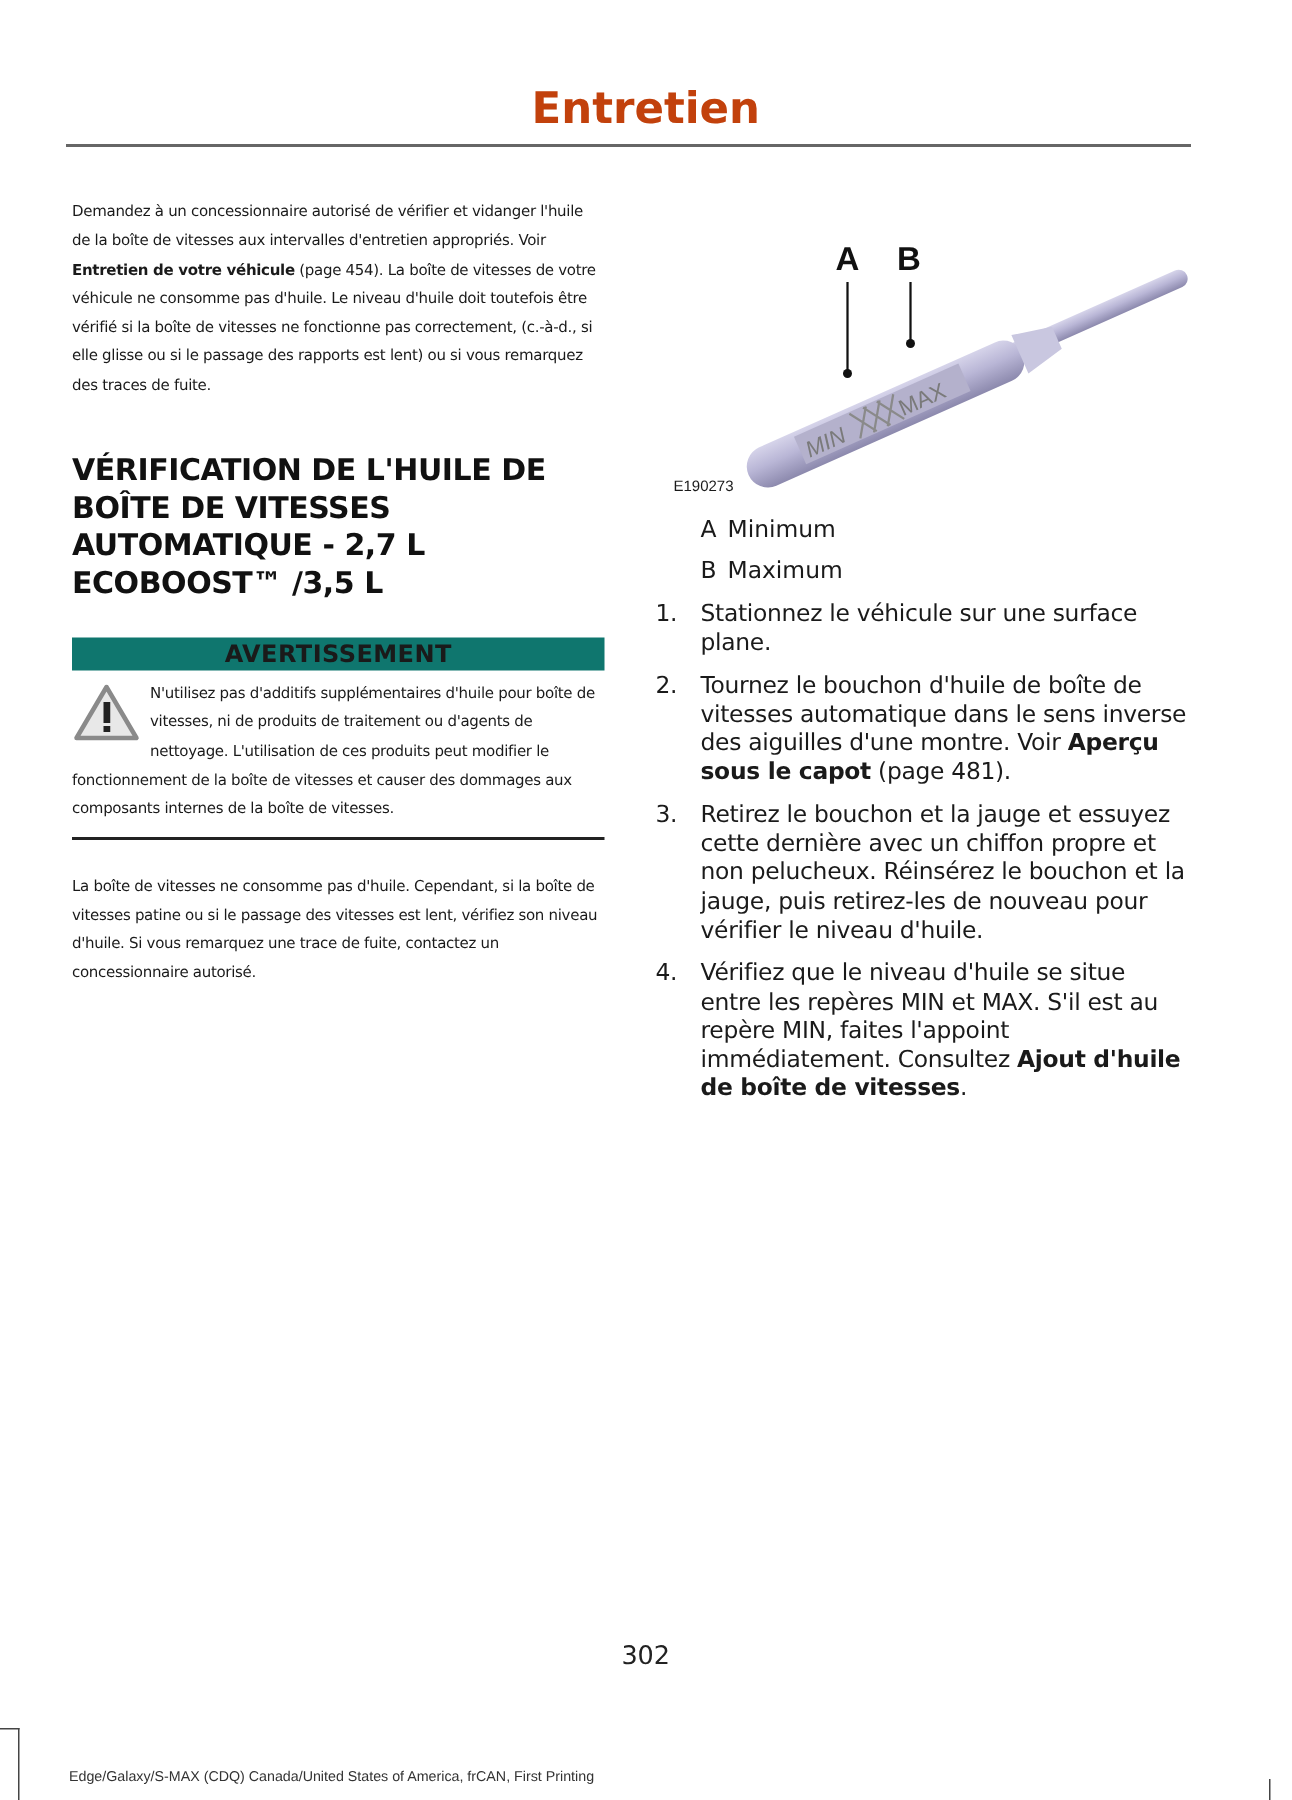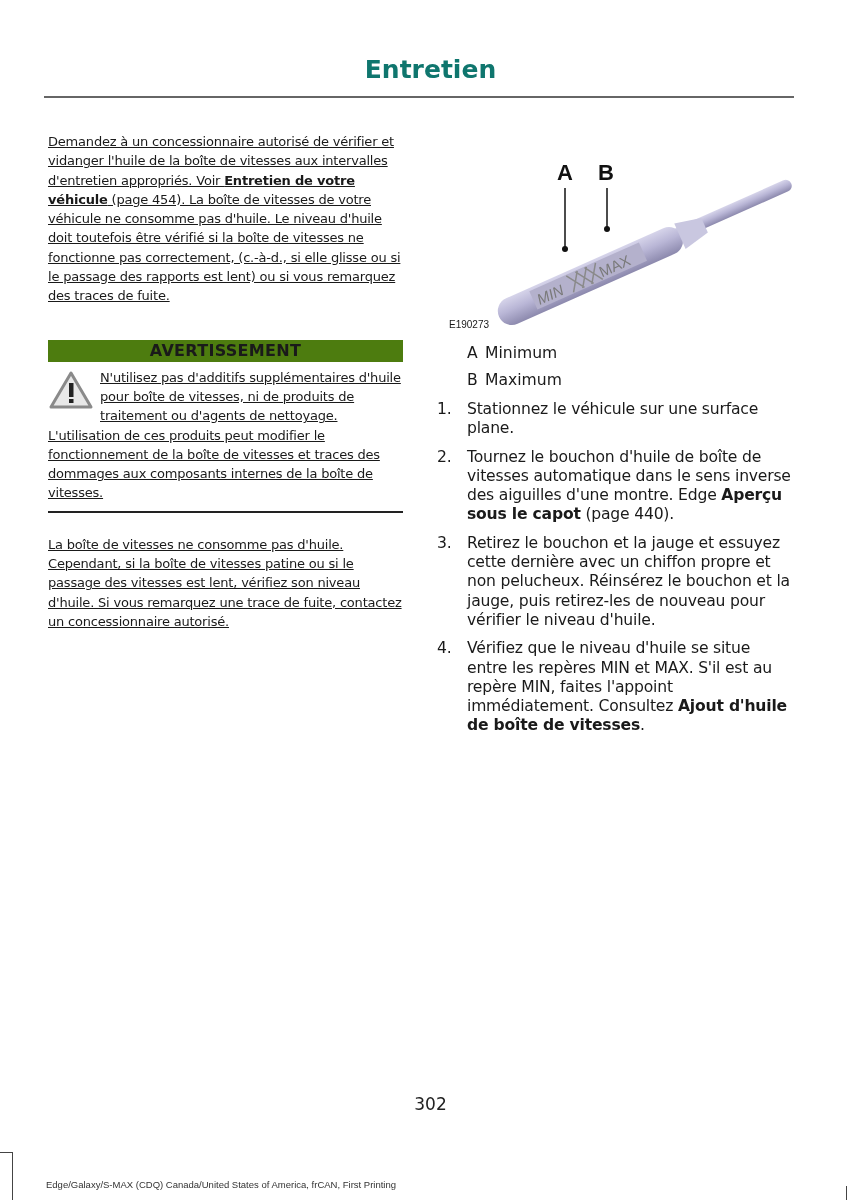--- a/index.html
+++ b/index.html
@@ -1,29 +1,29 @@
 <!DOCTYPE html>
 <html><head>
 <meta charset="utf-8">
 <style>
   html, body { margin:0; padding:0; background:#ffffff; }
   body { width:861px; height:1200px; position:relative; overflow:hidden;
          font-family:"DejaVu Sans", sans-serif; color:#1a1a1a; }
   .header-title { position:absolute; top:55px; left:0; width:861px; text-align:center;
-         font-weight:bold; font-size:25px; letter-spacing:0px; color:#0f766e; }
+         font-weight:bold; font-size:29px; letter-spacing:0px; color:#c2410c; }
   .header-rule { position:absolute; top:96px; left:44px; width:750px; height:2px; background:#666; }
   .col { position:absolute; top:132px; }
   .col-left { left:48px; width:355px; }
   .col-right { left:437px; width:355px; }
-  p, .para { margin:0; font-size:13px; line-height:19.3px; letter-spacing:-0.2px;text-decoration:underline; }
+  p, .para { margin:0; font-size:10px; line-height:19.3px; letter-spacing:-0.2px; }
   b { font-weight:bold; }
   .gap { height:10px; }
   .section-title { margin:24px 0 0 0; font-weight:bold; font-size:20px; line-height:25px;
          letter-spacing:-0.3px; color:#111; }
-  .warn-bar { margin-top:24px; background:#4d7c0f; height:22px; line-height:22px;
+  .warn-bar { margin-top:24px; background:#0f766e; height:22px; line-height:22px;
          text-align:center; font-weight:bold; font-size:16px; letter-spacing:0.3px; }
   .warn-body { position:relative; margin-top:6px; }
   .warn-icon { float:left; width:46px; height:40px; margin:2px 6px 0 0; }
   .warn-rule { height:2px; background:#222; margin-top:8px; }
   .sub-title { font-weight:bold; font-size:17.6px; line-height:20px; letter-spacing:-0.2px; margin:0; }
   .sub-title sup { font-size:9px; }
   .figure { position:relative; height:180px; margin-top:10px; }
   .figure svg { position:absolute; left:0; top:0; }
   .fig-code { position:absolute; left:0; bottom:2px; font-size:10px; font-family:"Liberation Sans", sans-serif;padding-left:12px; }
   .legend { margin-top:12px; }
@@ -46,29 +46,30 @@
 </head>
 <body>
 
 <div class="header-title">Entretien</div>
 <div class="header-rule"></div>
 
 <div class="col col-left">
   <p><span>Demandez à un concessionnaire autorisé de vérifier et vidanger l'huile de la boîte de vitesses aux intervalles d'entretien appropriés.  Voir </span><b>Entretien de votre véhicule</b><span> (page 454).  La boîte de vitesses de votre véhicule ne consomme pas d'huile. Le niveau d'huile doit toutefois être vérifié si la boîte de vitesses ne fonctionne pas correctement, (c.-à-d., si elle glisse ou si le passage des rapports est lent) ou si vous remarquez des traces de fuite.</span></p>
   <div class="gap"></div>
 
+  <div class="section-title">VÉRIFICATION DE L'HUILE DE BOÎTE DE VITESSES AUTOMATIQUE - 2,7 L ECOBOOST™ /3,5 L</div>
 
   <div class="warn-bar">AVERTISSEMENT</div>
   <div class="warn-body">
     <svg class="warn-icon" viewBox="0 0 46 40">
       <polygon points="23,3 43,37 3,37" fill="#e8e8e8" stroke="#8a8a8a" stroke-width="3" stroke-linejoin="round"></polygon>
       <rect x="21" y="13" width="4.5" height="14" fill="#222"></rect>
       <rect x="21" y="29" width="4.5" height="4" fill="#222"></rect>
     </svg>
-    <p>N'utilisez pas d'additifs supplémentaires d'huile pour boîte de vitesses, ni de produits de traitement ou d'agents de nettoyage. L'utilisation de ces produits peut modifier le fonctionnement de la boîte de vitesses et traces des dommages aux composants internes de la boîte de vitesses.</p>
+    <p>N'utilisez pas d'additifs supplémentaires d'huile pour boîte de vitesses, ni de produits de traitement ou d'agents de nettoyage. L'utilisation de ces produits peut modifier le fonctionnement de la boîte de vitesses et causer des dommages aux composants internes de la boîte de vitesses.</p>
     <div class="warn-rule"></div>
   </div>
 
   <div style="height:22px"></div>
   <p>La boîte de vitesses ne consomme pas d'huile. Cependant, si la boîte de vitesses patine ou si le passage des vitesses est lent, vérifiez son niveau d'huile. Si vous remarquez une trace de fuite, contactez un concessionnaire autorisé.</p>
 </div>
 
 <div class="col col-right">
   <div class="gap"></div>
 
@@ -117,21 +118,21 @@
   </div>
 
 
   <ol class="steps">
     <li>
       <span class="step-num">1.</span>
       <span class="step-text">Stationnez le véhicule sur une surface plane.</span>
     </li>
     <li>
       <span class="step-num">2.</span>
-      <span class="step-text"><span>Tournez le bouchon d'huile de boîte de vitesses automatique dans le sens inverse des aiguilles d'une montre.  Edge </span><b>Aperçu sous le capot</b><span> (page 440).</span></span>
+      <span class="step-text"><span>Tournez le bouchon d'huile de boîte de vitesses automatique dans le sens inverse des aiguilles d'une montre.  Voir </span><b>Aperçu sous le capot</b><span> (page 481).</span></span>
     </li>
     <li>
       <span class="step-num">3.</span>
       <span class="step-text">Retirez le bouchon et la jauge et essuyez cette dernière avec un chiffon propre et non pelucheux. Réinsérez le bouchon et la jauge, puis retirez-les de nouveau pour vérifier le niveau d'huile.</span>
     </li>
     <li>
       <span class="step-num">4.</span>
       <span class="step-text"><span>Vérifiez que le niveau d'huile se situe entre les repères MIN et MAX. S'il est au repère MIN, faites l'appoint immédiatement. Consultez </span><b>Ajout d'huile de boîte de vitesses</b><span>.</span></span>
     </li>
   </ol>

